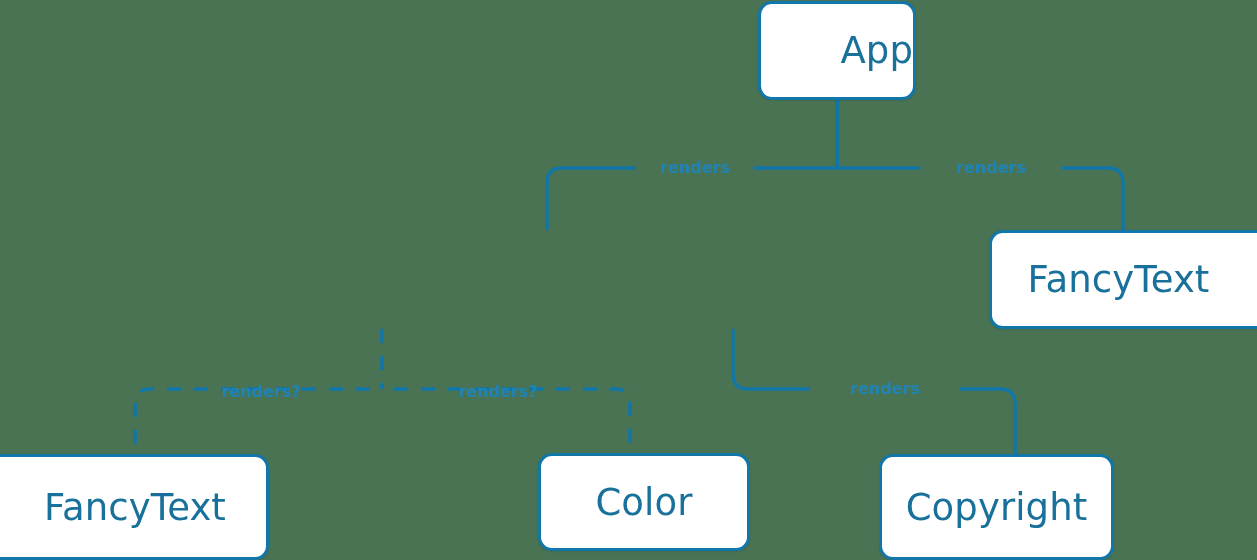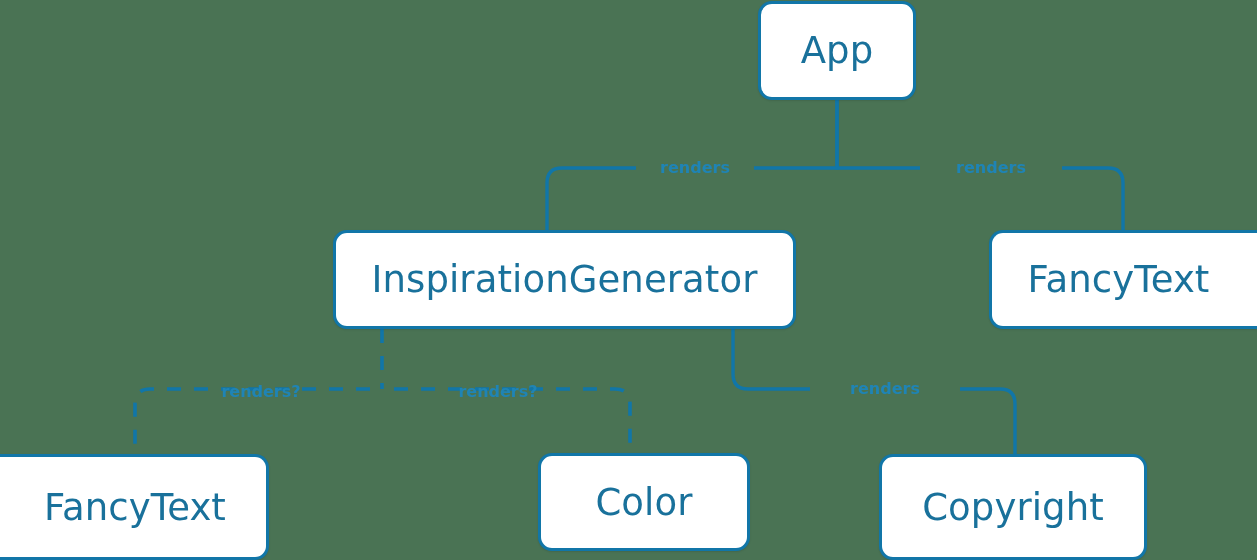--- a/index.html
+++ b/index.html
@@ -41,28 +41,28 @@
   }
   .node-label {
     color: #19719b;
     font-size: 37px;
     font-weight: 400;
     letter-spacing: 0.1px;
     white-space: nowrap;
     line-height: 1;
   }
   
-  #node-app          { left: 758px;  top: 1px;   width: 158px; height: 99px; }
+  #node-app          { left: 758px;  top: 1px;   width: 158px; height: 99px; justify-content: flex-end; }
   #node-inspiration  { left: 333px;  top: 230px; width: 463px; height: 99px; }
   #node-fancytext-r  { left: 989px;  top: 230px; width: 268px; height: 99px; border-right: none;
                        border-top-right-radius: 0; border-bottom-right-radius: 0; }
   #node-fancytext-b  { left: -4px;   top: 454px; width: 273px; height: 106px; border-left: none;
                        border-top-left-radius: 0; border-bottom-left-radius: 0; }
   #node-color        { left: 538px;  top: 453px; width: 212px; height: 98px; }
-  #node-copyright    { left: 879px;  top: 454px; width: 268px; height: 106px; }
+  #node-copyright    { left: 879px;  top: 454px; width: 235px; height: 106px; }
 
   #node-fancytext-b .node-label { transform: translateX(4px); }
   #node-fancytext-r .node-label { transform: translateX(-6px); }
 
   .edge-line {
     fill: none;
     stroke: #1176a8;
     stroke-width: 3.4;
     stroke-linecap: butt;
   }
@@ -121,23 +121,20 @@
   <div class="edge-label" id="label-app-inspiration">renders</div>
   <div class="edge-label" id="label-app-fancytext">renders</div>
   <div class="edge-label" id="label-ig-fancytext">renders?</div>
   <div class="edge-label" id="label-ig-color">renders?</div>
   <div class="edge-label" id="label-ig-copyright">renders</div>
 
   <div class="node" id="node-app">
     <span class="node-label">App</span>
   </div>
 
-  <div class="node" id="node-inspiration">
-    <span class="node-label">InspirationGenerator</span>
-  </div>
 
   <div class="node" id="node-fancytext-r">
     <span class="node-label">FancyText</span>
   </div>
 
   <div class="node" id="node-fancytext-b">
     <span class="node-label">FancyText</span>
   </div>
 
   <div class="node" id="node-color">

